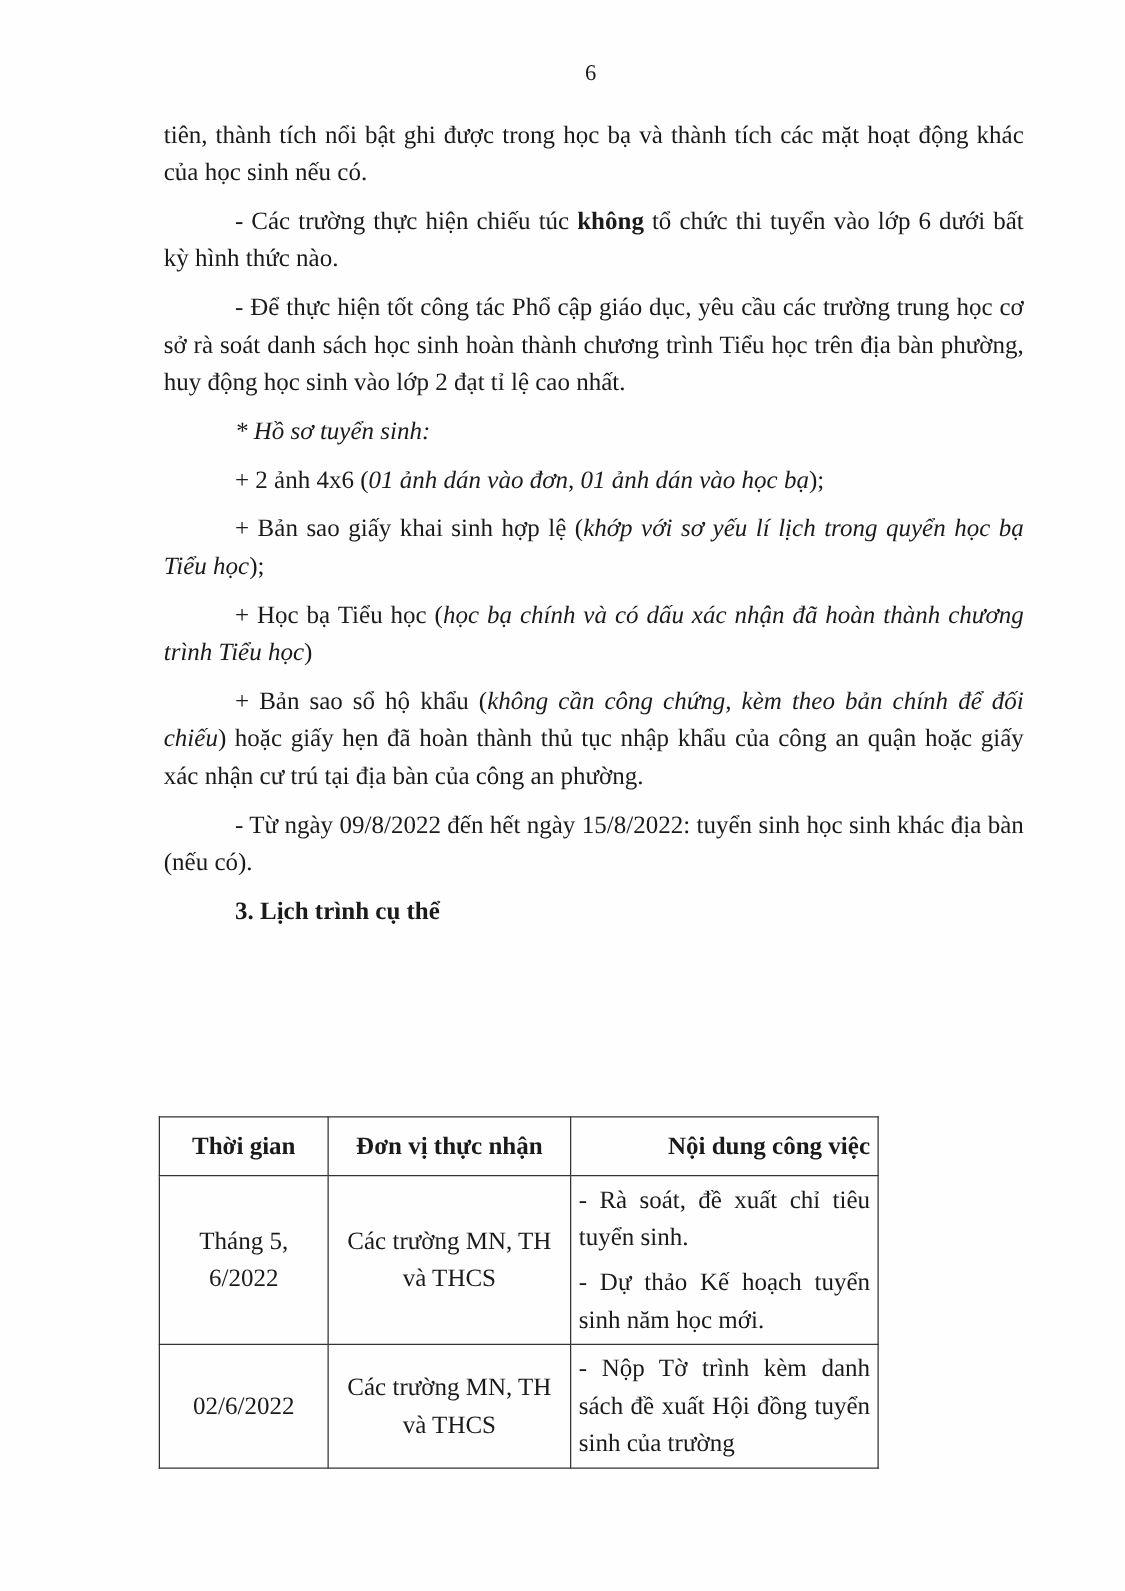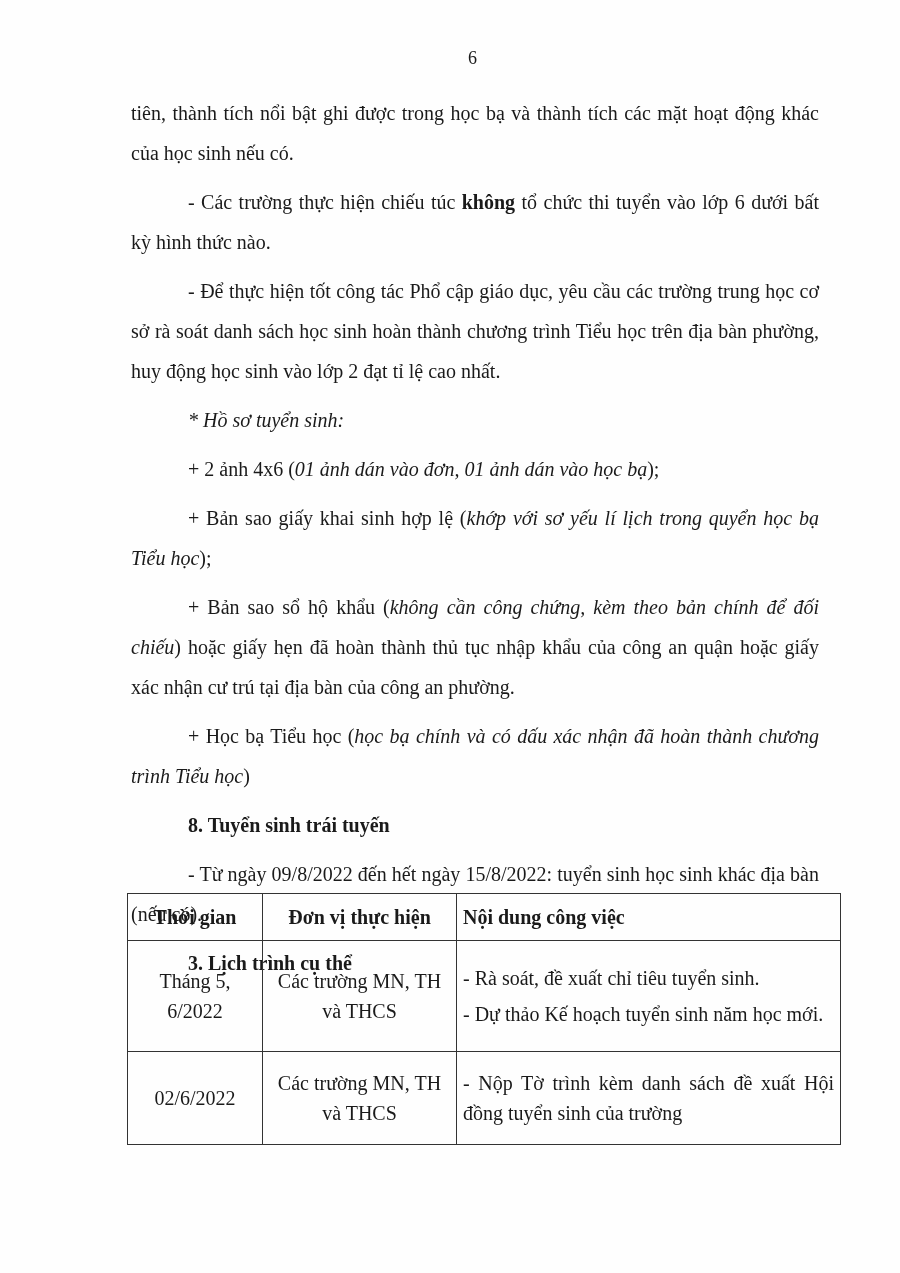--- a/index.html
+++ b/index.html
@@ -6,31 +6,31 @@
     body {
       width: 900px; height: 1273px; position: relative; overflow: hidden;
       font-family: "Liberation Serif", serif; color: #1a1a1a;
     }
     .page-number {
       position: absolute; top: 48px; left: 0; width: 945px; text-align: center;
       font-size: 18px;
     }
     .content {
       position: absolute; top: 93px; left: 131px; width: 688px;
-      font-size: 20px; line-height: 40px;
+      font-size: 20px; line-height: 30px;
     }
     .content p { margin: 0 0 9px 0; text-align: justify; }
     .indent { text-indent: 57px; }
     .heading { font-weight: bold; text-indent: 57px; }
     .heading-italic { font-weight: normal; font-style: italic; text-indent: 57px; }
     b { font-weight: bold; }
     i { }
 
     table.schedule {
-      position: absolute; top: 893px; left: 127px; width: 714px;
+      position: absolute; top: 893px; left: 127px; width: 576px;
       border-collapse: collapse; font-size: 20px; line-height: 30px;
       font-family: "Liberation Serif", serif;
     }
     table.schedule th, table.schedule td {
       border: 1.3px solid #333; padding: 4px 6px; vertical-align: middle;
     }
     table.schedule th { font-weight: bold; height: 38px; }
     .col1 { width: 122px; text-align: center; }
     .col2 { width: 181px; text-align: center; }
     .col3 { text-align: left; }
@@ -50,39 +50,38 @@
   <p class="indent"><span>- Các trường thực hiện chiếu túc </span><b>không</b><span> tổ chức thi tuyển vào lớp 6 dưới bất kỳ hình thức nào.</span></p>
 
   <p class="indent">- Để thực hiện tốt công tác Phổ cập giáo dục, yêu cầu các trường trung học cơ sở rà soát danh sách học sinh hoàn thành chương trình Tiểu học trên địa bàn phường, huy động học sinh vào lớp 2 đạt tỉ lệ cao nhất.</p>
 
   <p class="heading-italic">* Hồ sơ tuyển sinh:</p>
 
   <p class="indent"><span>+ 2 ảnh 4x6 (</span><i>01 ảnh dán vào đơn, 01 ảnh dán vào học bạ</i><span>);</span></p>
 
   <p class="indent"><span>+ Bản sao giấy khai sinh hợp lệ (</span><i>khớp với sơ yếu lí lịch trong quyển học bạ Tiểu học</i><span>);</span></p>
 
+  <p class="indent"><span>+ Học bạ Tiểu học (</span><i>học bạ chính và có dấu xác nhận đã hoàn thành chương trình Tiểu học</i><span>)</span></p>
+
   <p class="indent"><span>+ Bản sao sổ hộ khẩu (</span><i>không cần công chứng, kèm theo bản chính để đối chiếu</i><span>) hoặc giấy hẹn đã hoàn thành thủ tục nhập khẩu của công an quận hoặc giấy xác nhận cư trú tại địa bàn của công an phường.</span></p>
 
-  <p class="indent"><span>+ Học bạ Tiểu học (</span><i>học bạ chính và có dấu xác nhận đã hoàn thành chương trình Tiểu học</i><span>)</span></p>
-
-  <p class="heading">8. Tuyển sinh trái tuyến</p>
 
 
 
   <p class="indent">- Từ ngày 09/8/2022 đến hết ngày 15/8/2022: tuyển sinh học sinh khác địa bàn (nếu có).</p>
 
   <p class="heading">3. Lịch trình cụ thể</p>
 </div>
 
 <table class="schedule">
   <thead>
     <tr>
       <th class="col1">Thời gian</th>
-      <th class="col2">Đơn vị thực hiện</th>
-      <th class="col3" style="text-align:left">Nội dung công việc</th>
+      <th class="col2">Đơn vị thực nhận</th>
+      <th class="col3" style="text-align:right">Nội dung công việc</th>
     </tr>
   </thead>
   <tbody>
     <tr class="row1">
       <td class="col1">Tháng 5, 6/2022</td>
       <td class="col2">Các trường MN, TH và THCS</td>
       <td class="col3">
         <p>- Rà soát, đề xuất chỉ tiêu tuyển sinh.</p>
         <p>- Dự thảo Kế hoạch tuyển sinh năm học mới.</p>
       </td>

